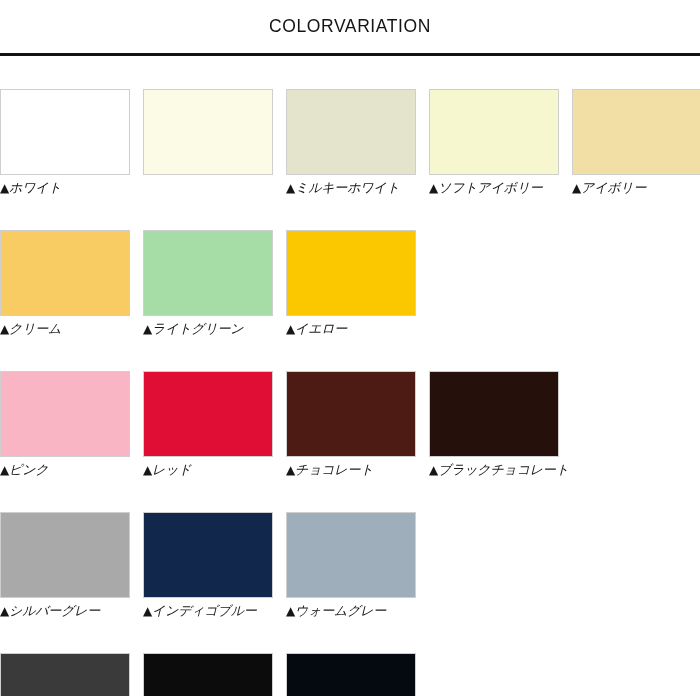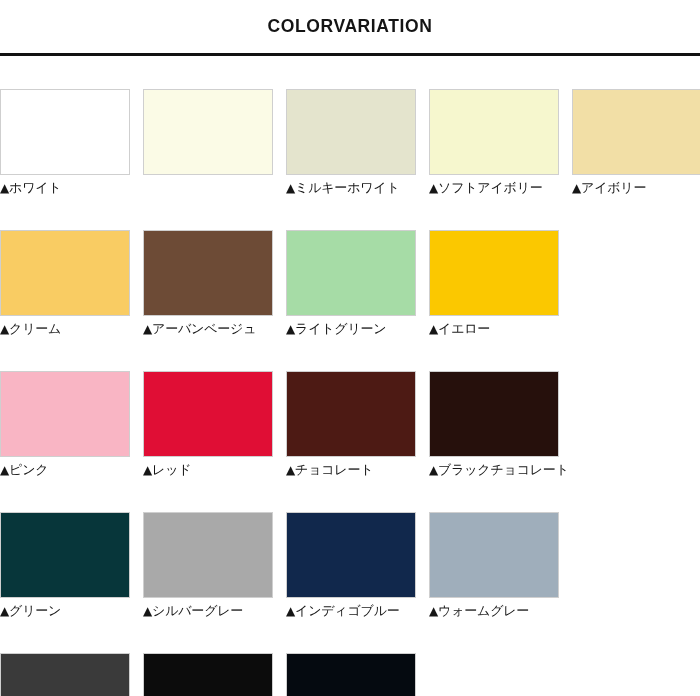--- a/index.html
+++ b/index.html
@@ -28,40 +28,41 @@
   .header {
     height: 53px;
     display: flex;
     align-items: center;
     justify-content: center;
     box-sizing: border-box;
   }
   .header-title {
     font-size: 17.5px;
     letter-spacing: 0.6px;
-    font-weight: 700;
+    font-weight: 400;
     color: #141414;
     font-family: "Liberation Sans", "DejaVu Sans", sans-serif;
     white-space: nowrap;
   }
   .header-rule {
     height: 3px;
     background: #121212;
     width: 100%;
   }
 
   
   .grid {
     padding: 33px 0 0 0;
     box-sizing: border-box;
   }
   .row {
     display: flex;
     flex-wrap: nowrap;
     margin-bottom: 33px;
+    font-style: italic;
   }
   .cell {
     width: 130px;
     margin-right: 13px;
     box-sizing: border-box;
   }
   .cell:last-child {
     margin-right: 0;
   }
 
@@ -118,24 +119,20 @@
           <div class="swatch" style="background: rgb(242, 223, 166);"></div>
           <div class="label"><span class="tri">▲</span><span>アイボリー</span></div>
         </div>
       </div>
       <div class="row">
         <div class="cell">
           <div class="swatch" style="background: rgb(249, 204, 99);"></div>
           <div class="label"><span class="tri">▲</span><span>クリーム</span></div>
         </div>
         <div class="cell">
-          <div class="swatch" style="background: rgb(109, 75, 54);"></div>
-          <div class="label"><span class="tri">▲</span><span>アーバンベージュ</span></div>
-        </div>
-        <div class="cell">
           <div class="swatch" style="background: rgb(166, 220, 166);"></div>
           <div class="label"><span class="tri">▲</span><span>ライトグリーン</span></div>
         </div>
         <div class="cell">
           <div class="swatch" style="background: rgb(251, 200, 0);"></div>
           <div class="label"><span class="tri">▲</span><span>イエロー</span></div>
         </div>
       </div>
       <div class="row">
         <div class="cell">
@@ -149,24 +146,20 @@
         <div class="cell">
           <div class="swatch" style="background: rgb(77, 26, 20);"></div>
           <div class="label"><span class="tri">▲</span><span>チョコレート</span></div>
         </div>
         <div class="cell">
           <div class="swatch" style="background: rgb(38, 16, 12);"></div>
           <div class="label"><span class="tri">▲</span><span>ブラックチョコレート</span></div>
         </div>
       </div>
       <div class="row">
-        <div class="cell">
-          <div class="swatch" style="background: rgb(7, 54, 58);"></div>
-          <div class="label"><span class="tri">▲</span><span>グリーン</span></div>
-        </div>
         <div class="cell">
           <div class="swatch" style="background: rgb(169, 169, 169);"></div>
           <div class="label"><span class="tri">▲</span><span>シルバーグレー</span></div>
         </div>
         <div class="cell">
           <div class="swatch" style="background: rgb(17, 40, 76);"></div>
           <div class="label"><span class="tri">▲</span><span>インディゴブルー</span></div>
         </div>
         <div class="cell">
           <div class="swatch" style="background: rgb(159, 174, 187);"></div>

